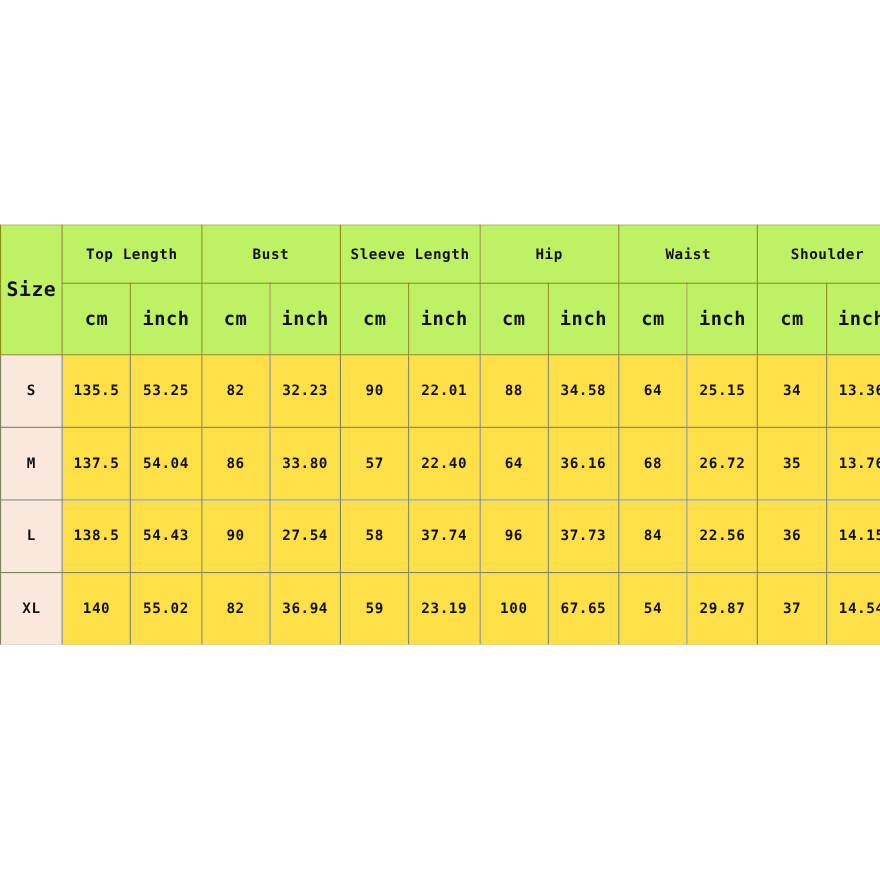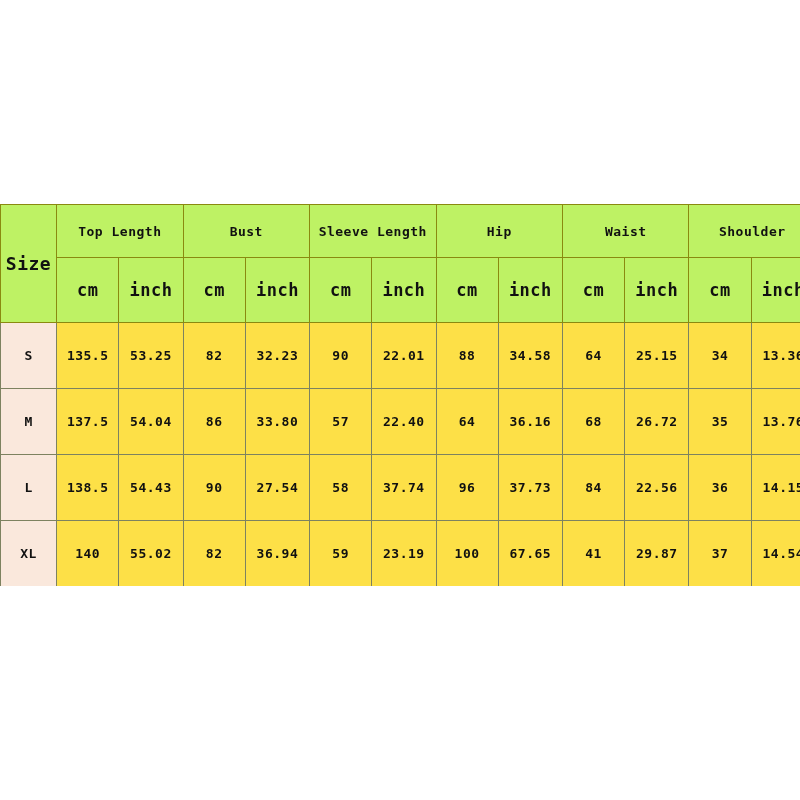--- a/index.html
+++ b/index.html
@@ -177,20 +177,20 @@
         <tr>
           <td class="size-cell">XL</td>
           <td class="val-cell">140</td>
           <td class="val-cell">55.02</td>
           <td class="val-cell">82</td>
           <td class="val-cell">36.94</td>
           <td class="val-cell">59</td>
           <td class="val-cell">23.19</td>
           <td class="val-cell">100</td>
           <td class="val-cell">67.65</td>
-          <td class="val-cell">41</td>
+          <td class="val-cell">54</td>
           <td class="val-cell">29.87</td>
           <td class="val-cell">37</td>
           <td class="val-cell">14.54</td>
         </tr>
       </tbody>
   </table>
 </div>
 
 </body></html>

